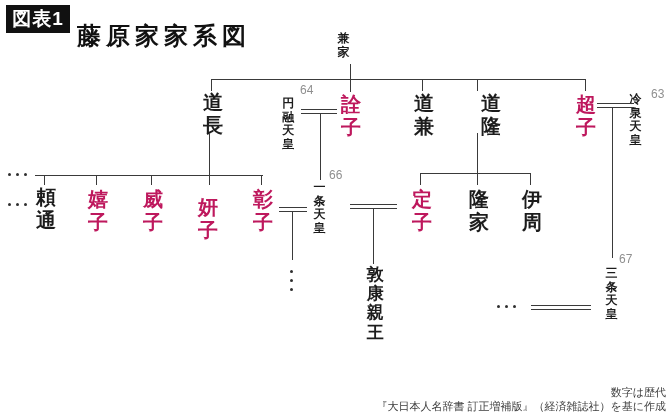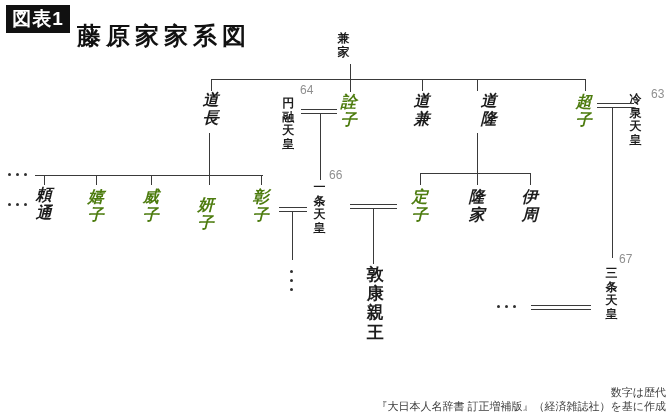--- a/index.html
+++ b/index.html
@@ -8,24 +8,24 @@
   
   .badge{position:absolute;left:6px;top:5px;width:64px;height:28px;background:#111;color:#fff;
          font-size:19px;font-weight:700;text-align:center;line-height:28px;letter-spacing:1px;}
   .page-title{position:absolute;left:77px;top:20px;font-size:24px;font-weight:700;color:#111;letter-spacing:5px;}
   
   .hl{position:absolute;height:1px;background:#3a3a3a;}
   .vl{position:absolute;width:1px;background:#3a3a3a;}
   .ml{position:absolute;height:3px;border-top:1px solid #3a3a3a;border-bottom:1px solid #3a3a3a;}
   .vname{position:absolute;width:1.1em;line-height:1.13;word-break:break-all;text-align:center;
          font-weight:600;color:#1c1c1c;white-space:normal;}
-  .n18{font-size:16px;font-style:italic;}
+  .n18{font-size:20px;}
   .n17{font-size:17px;}
   .n14{font-size:12px;}
-  .red{color:#4d7c0f;}
+  .red{color:#be185d;}
   .num{position:absolute;font-size:12px;color:#8f8f8f;font-weight:400;}
   .dots{position:absolute;}
   .dot{position:absolute;width:3px;height:3px;background:#2f2f2f;border-radius:50%;}
   .hdots .dot:nth-child(1){left:0;top:0;} .hdots .dot:nth-child(2){left:8px;top:0;} .hdots .dot:nth-child(3){left:16px;top:0;}
   .vdots .dot:nth-child(1){left:0;top:0;} .vdots .dot:nth-child(2){left:0;top:9px;} .vdots .dot:nth-child(3){left:0;top:18px;}
   
   .note{position:absolute;right:4px;top:385px;text-align:right;font-size:11px;line-height:14px;color:#3c3c3c;}
 </style>
 </head>
 <body>

